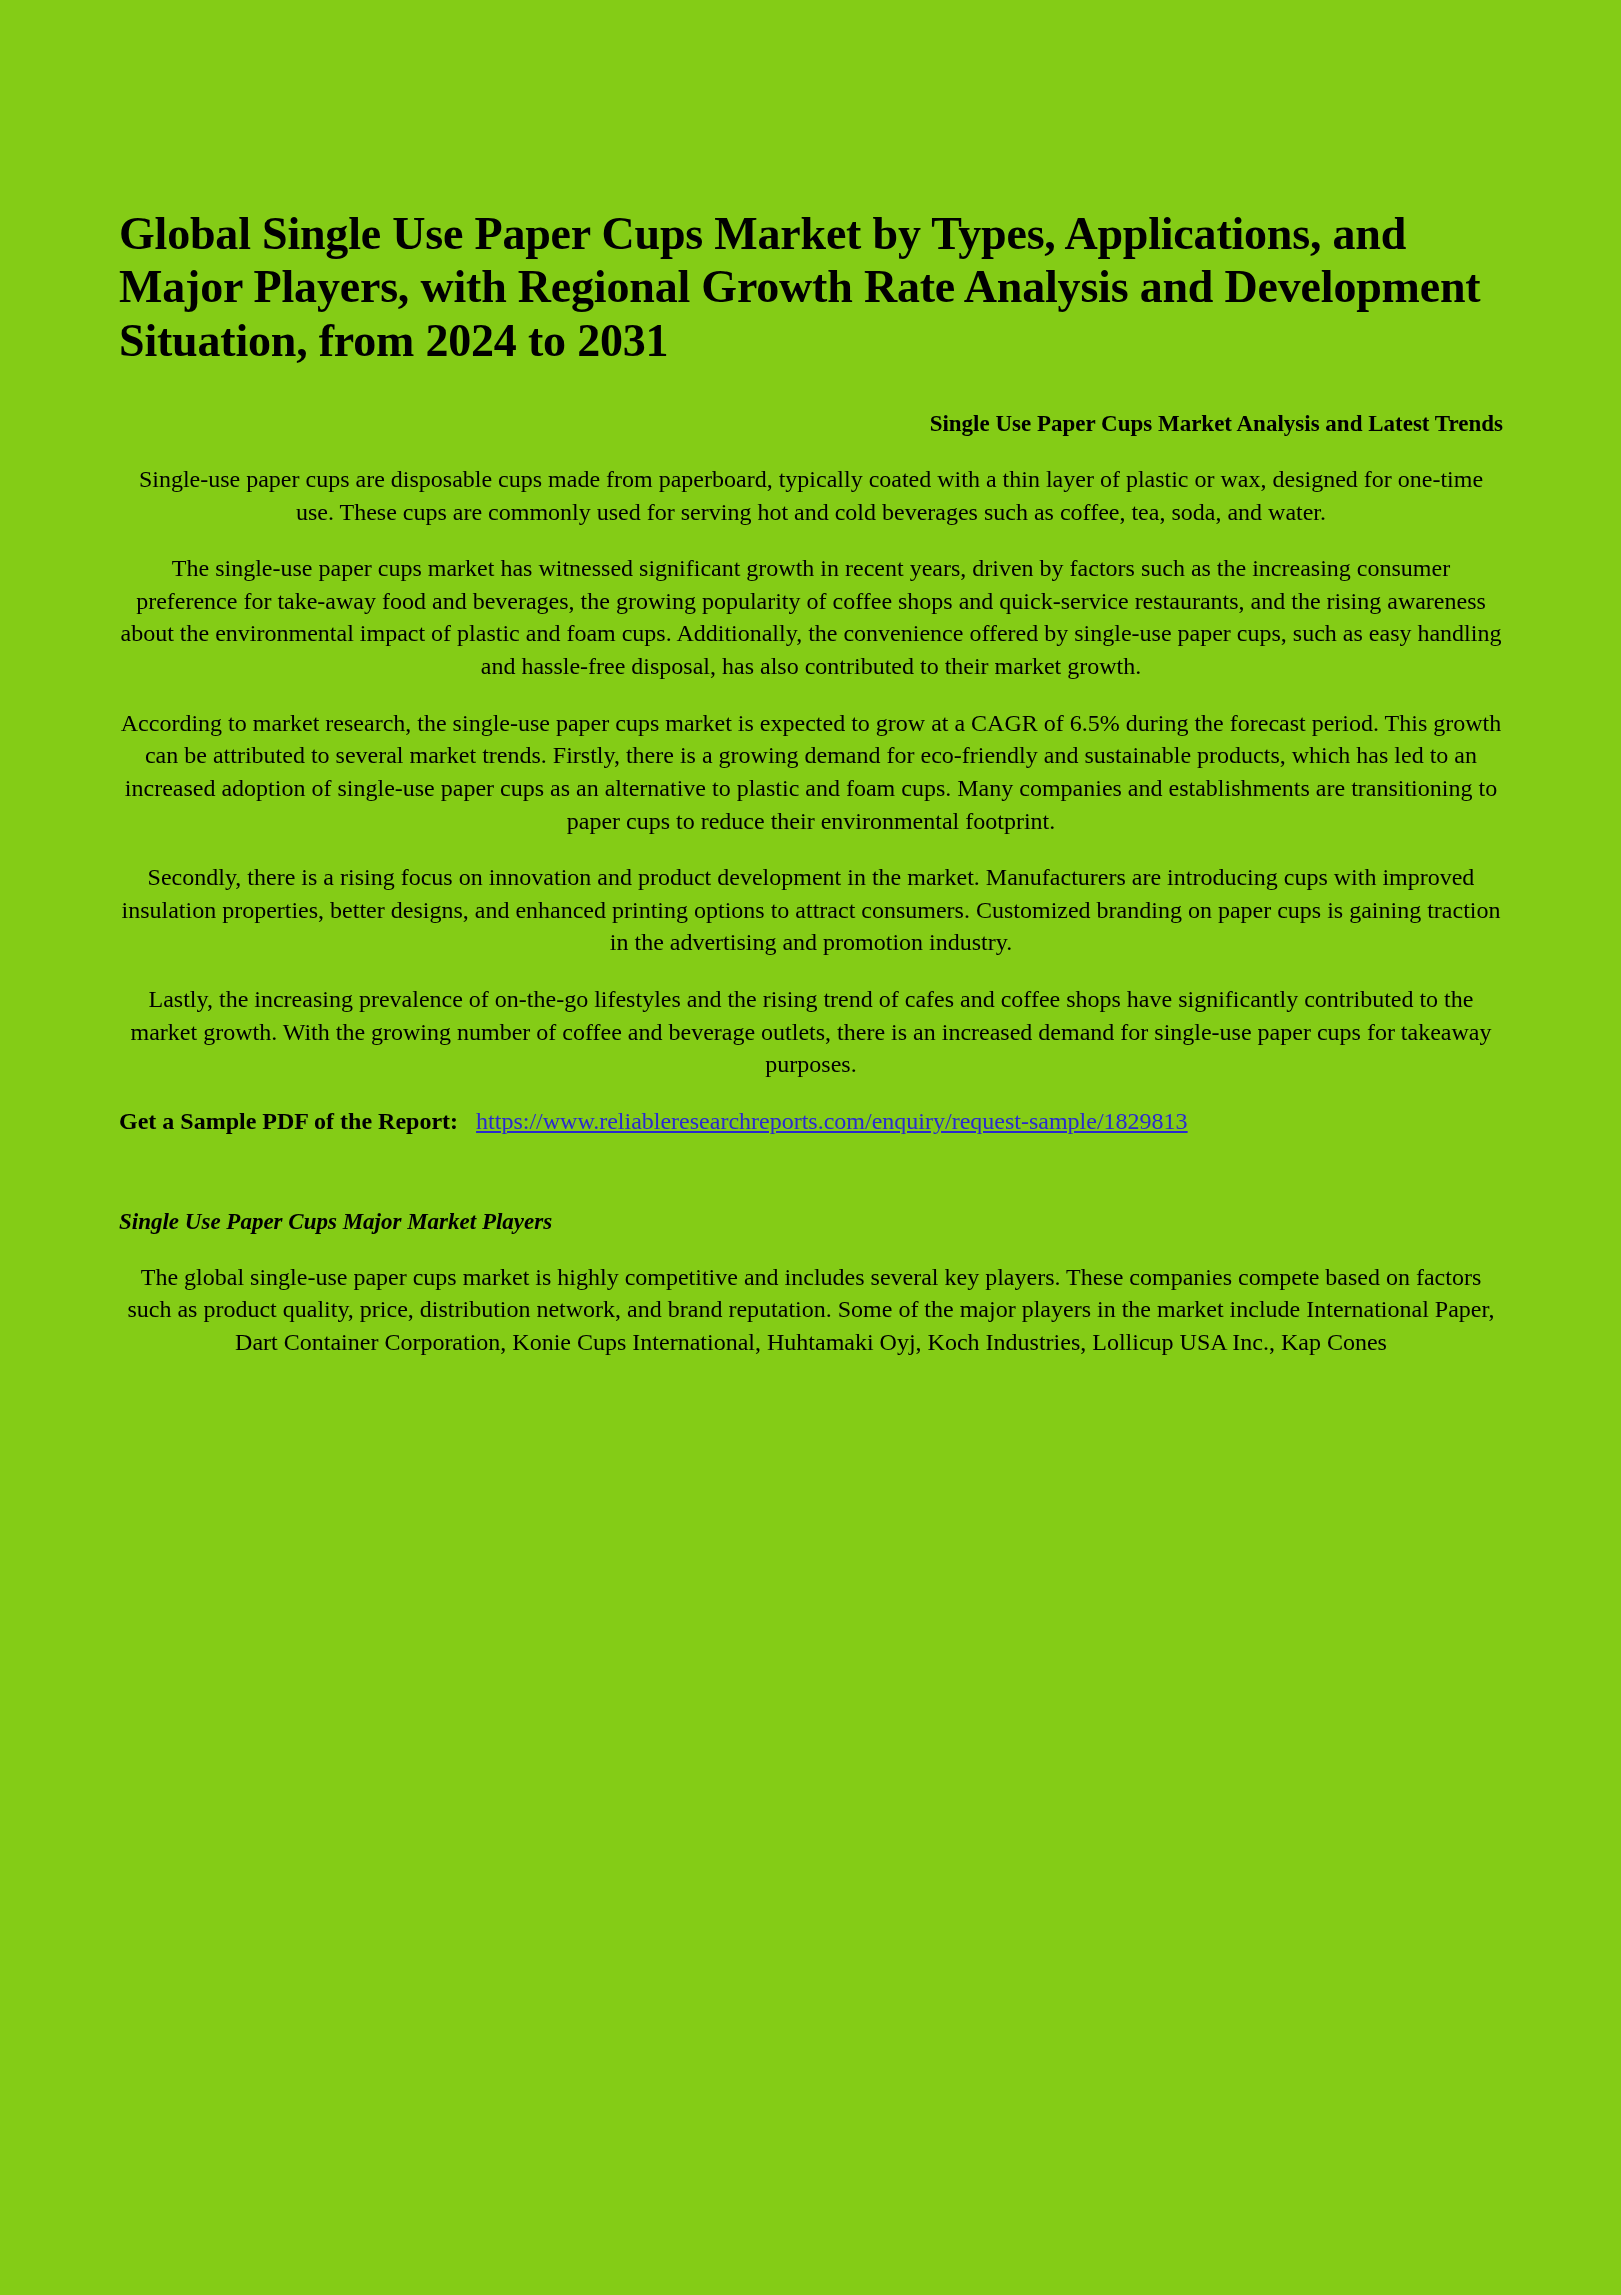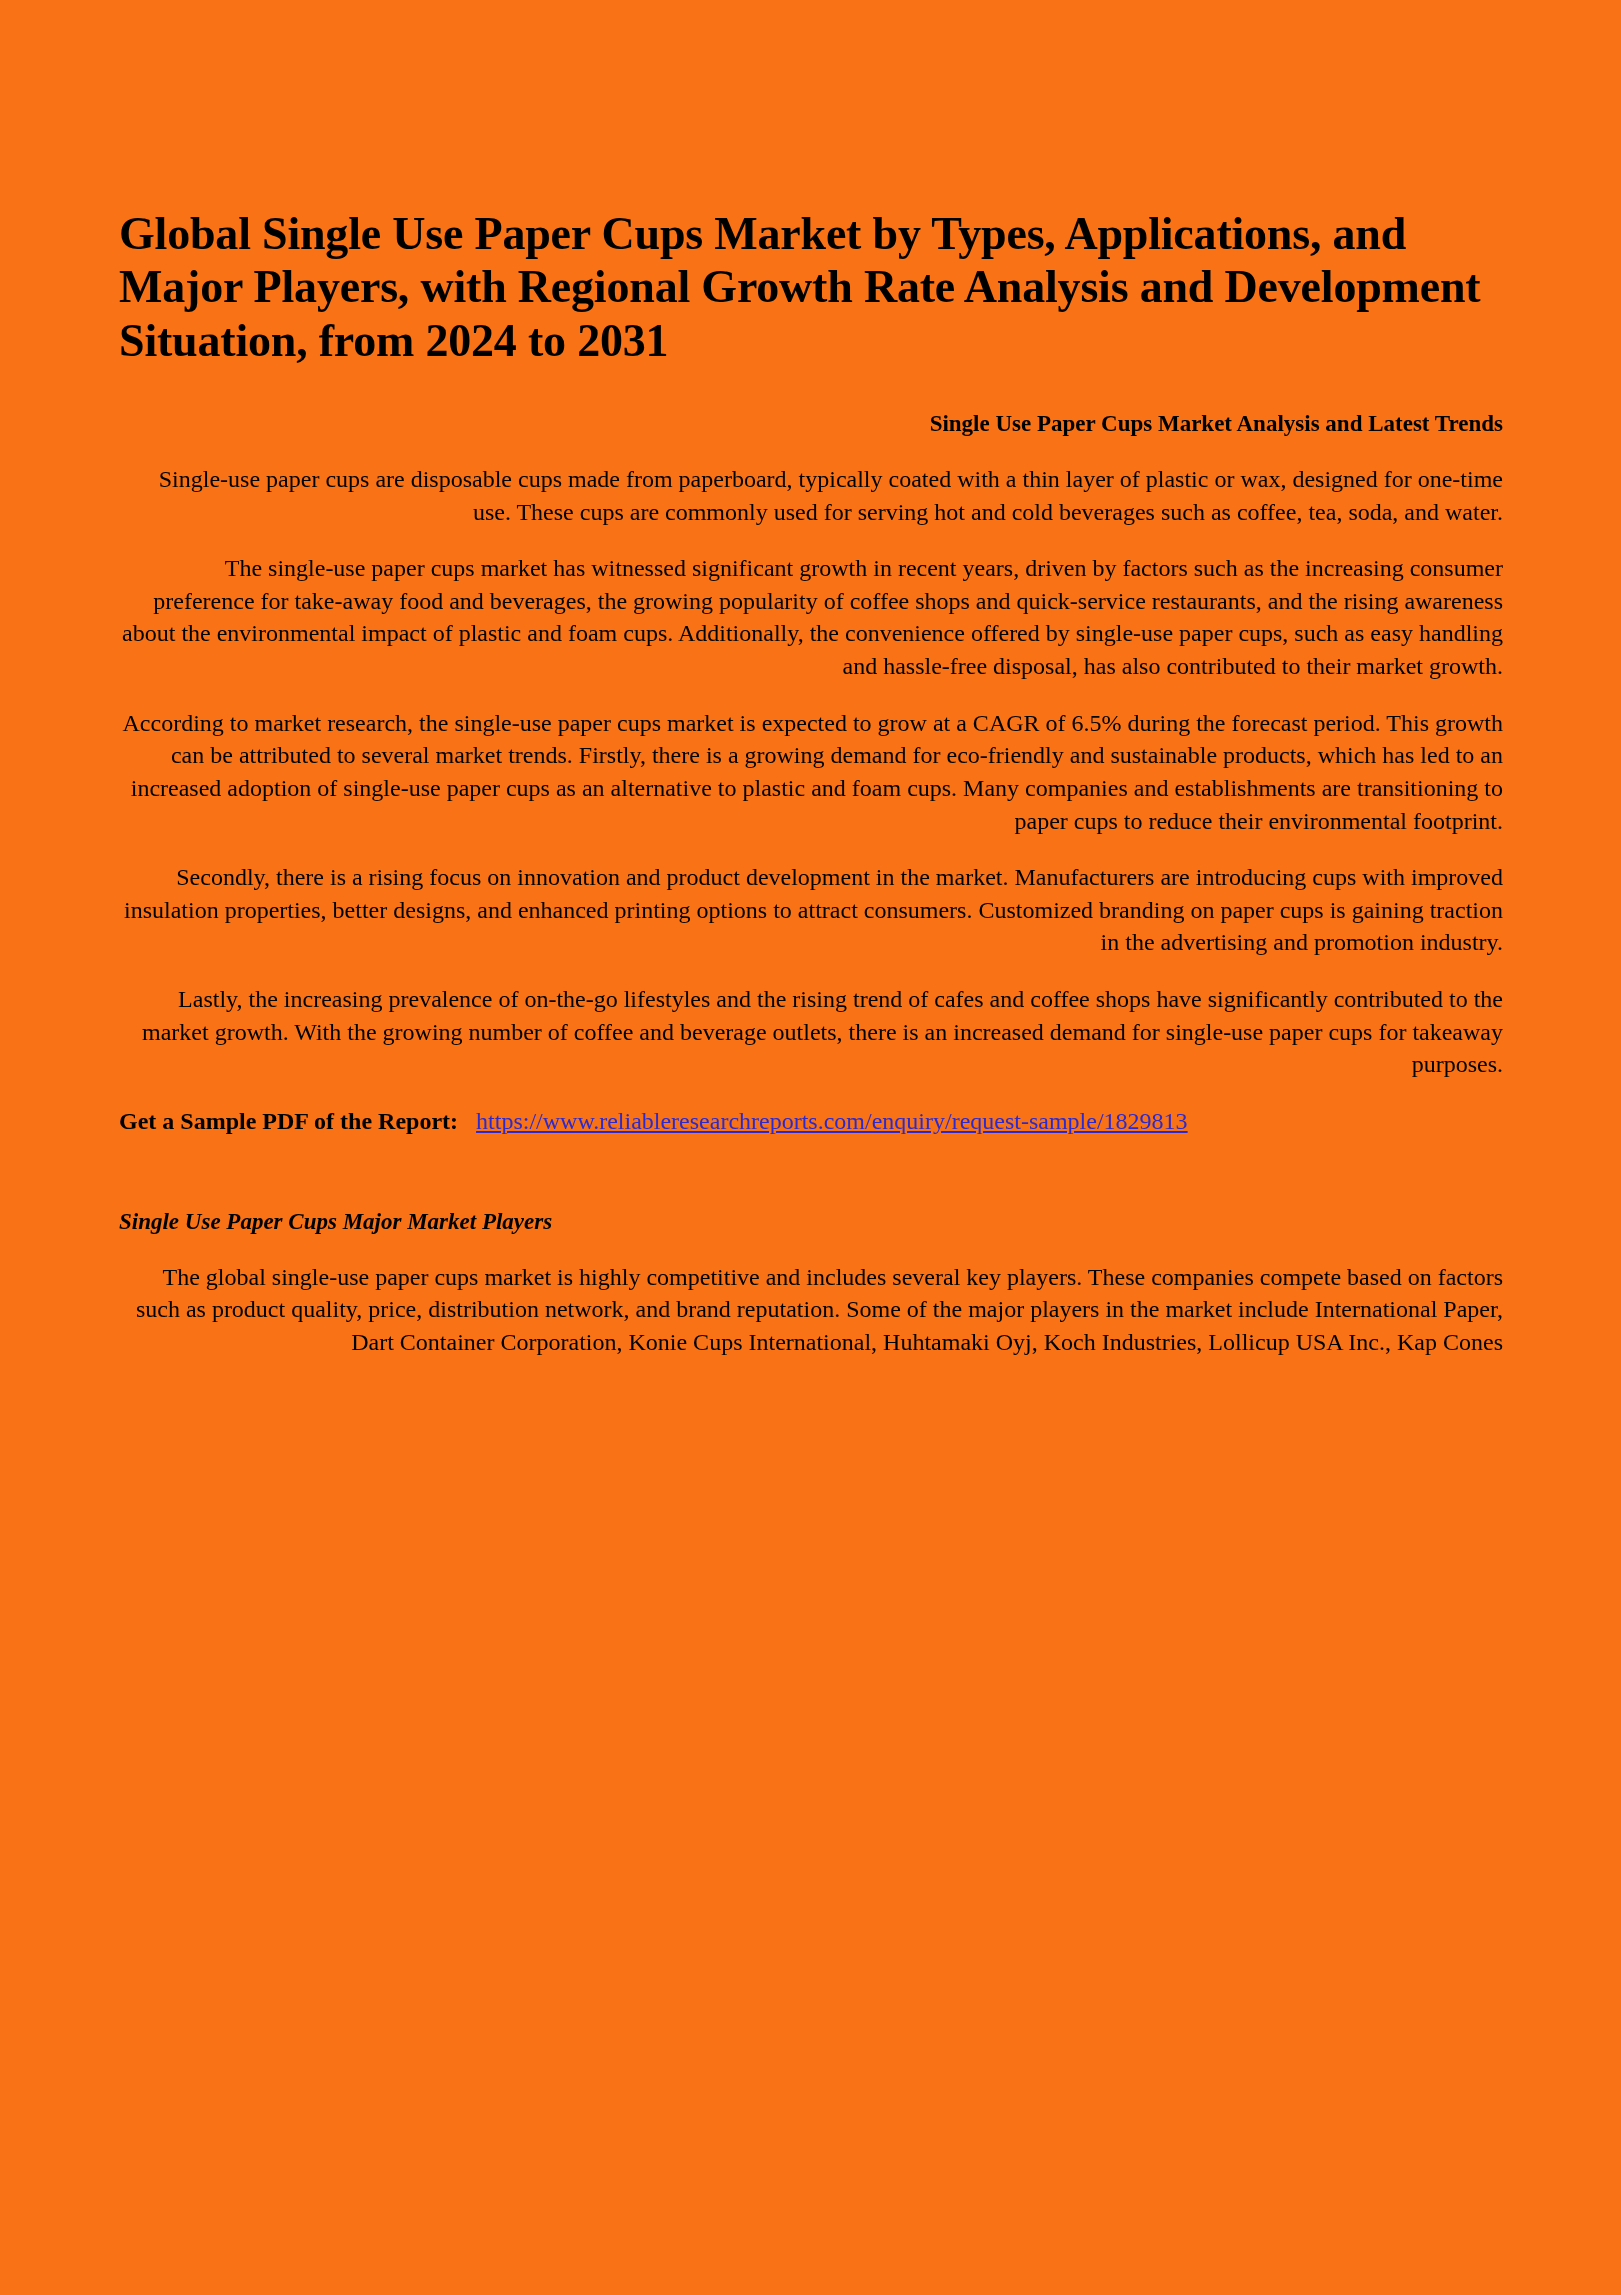--- a/index.html
+++ b/index.html
@@ -9,21 +9,21 @@
   }
   body {
     font-family: "Liberation Serif", "DejaVu Serif", serif;
     color: #000000;
   }
   .page {
     width: 1622px;
     height: 2295px;
     box-sizing: border-box;
     padding: 207px 119px 0 119px;
-    background: #f97316;
+    background: #84cc16;
     position: relative;
     overflow: hidden;
   }
   .doc-title {
     font-size: 46px;
     font-weight: bold;
     line-height: 1.16;
     letter-spacing: -0.2px;
     margin: 0 0 42px 0;
     max-width: 1366px;
@@ -32,21 +32,21 @@
     font-size: 23px;
     font-weight: bold;
     line-height: 1.3;
     margin: 0 0 24px 0;
     text-align: right;
   }
   p.body-text {
     font-size: 24px;
     line-height: 1.36;
     margin: 0 0 24px 0;
-    text-align: right;
+    text-align: center;
   }
   .link-line {
     font-size: 24px;
     line-height: 1.36;
     margin: 0 0 24px 0;
   }
   .link-label {
     font-weight: bold;
     text-align: right;
   }

